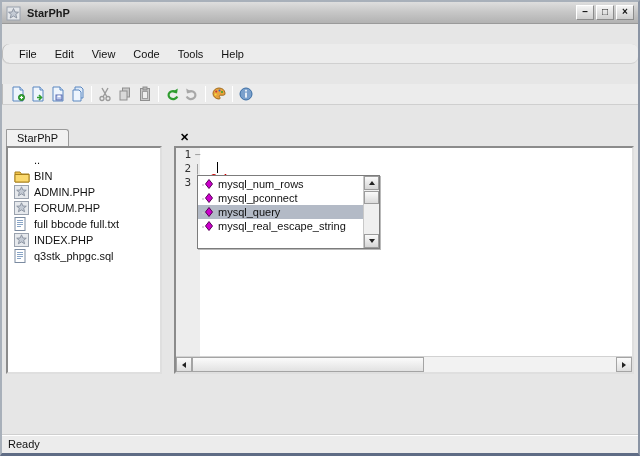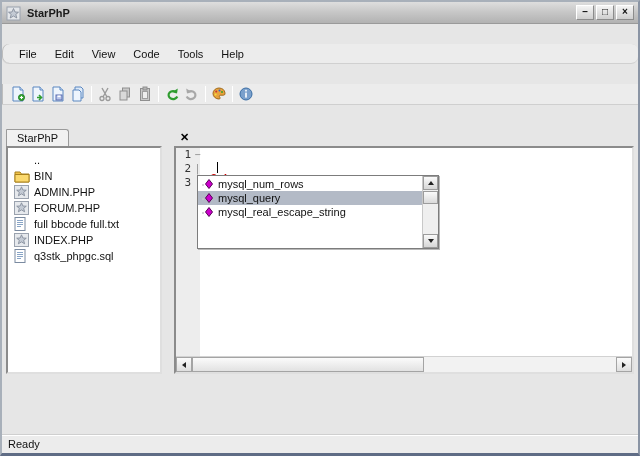--- a/index.html
+++ b/index.html
@@ -46,21 +46,21 @@
   .code-area{ flex:1; position:relative; overflow:hidden; font-family:"DejaVu Sans Mono",monospace; font-size:11px; }
   .gutter-bg{ position:absolute; left:0; top:0; bottom:0; width:24px; background:#ededed; }
   .code-line{ position:relative; display:flex; height:14px; line-height:14px; }
   .ln-num{ width:15px; text-align:right; color:#333; flex:0 0 15px; z-index:1;}
   .ln-fold{ width:13px; text-align:center; color:#909090; flex:0 0 13px; z-index:1; font-size:10px;}
   .ln-code{ white-space:pre;margin-top:24px; }
   .php-tag{ color:#cc0000; font-weight:bold; }
   .kw{ color:#2222bb; font-weight:bold; }
   .caret{ display:inline-block; width:1px; height:11px; background:#000; vertical-align:-1px; }
   
-  .dropdown{ position:absolute; left:21px; top:27px; width:242px; height:74px; background:#fff;
+  .dropdown{ position:absolute; left:21px; top:27px; width:183px; height:74px; background:#fff;
     border:1px solid #7c7c7c; box-shadow:1px 1px 0 #b9b9b9; display:flex; z-index:5; }
   .dd-list{ flex:1; padding:1px 0; font-family:"Liberation Sans",sans-serif; }
   .dd-item{ display:flex; align-items:center; height:14px; font-size:11px; color:#111; padding-left:2px; }
   .dd-item.selected{ background:#b3bac6; }
   .dd-icon{ width:16px; height:10px; margin-right:2px; flex:0 0 16px; display:inline-flex; align-items:center;}
   .dd-scroll{ width:16px; flex:0 0 16px; background:#efefef; border-left:1px solid #c8c8c8; display:flex; flex-direction:column;}
   .dd-sbtn{ height:14px; background:linear-gradient(180deg,#fafafa,#d6d6d6); border:1px solid #9c9c9c; display:flex;
     align-items:center; justify-content:center; }
   .dd-thumb{ height:13px; background:linear-gradient(180deg,#fafafa,#dadada); border:1px solid #9c9c9c; margin-top:1px;}
   .dd-track{ flex:1; }
@@ -289,20 +289,29 @@
           <div class="dropdown">
             <div class="dd-list">
               <div class="dd-item">
                 <span class="dd-icon">
                   <svg width="16" height="10" viewBox="0 0 16 10">
                       <circle cx="3" cy="6" r="1" fill="#c9c9c9"></circle>
                       <path d="M9 0.5 L12.5 5 L9 9.5 L5.5 5 Z" fill="#cc00cc" stroke="#550055"></path>
                     </svg>
                 </span>
                 <span>mysql_num_rows</span>
+              </div>
+              <div class="dd-item">
+                <span class="dd-icon">
+                  <svg width="16" height="10" viewBox="0 0 16 10">
+                      <circle cx="3" cy="6" r="1" fill="#c9c9c9"></circle>
+                      <path d="M9 0.5 L12.5 5 L9 9.5 L5.5 5 Z" fill="#cc00cc" stroke="#550055"></path>
+                    </svg>
+                </span>
+                <span>mysql_pconnect</span>
               </div>
               <div class="dd-item selected">
                 <span class="dd-icon">
                   <svg width="16" height="10" viewBox="0 0 16 10">
                       <circle cx="3" cy="6" r="1" fill="#c9c9c9"></circle>
                       <path d="M9 0.5 L12.5 5 L9 9.5 L5.5 5 Z" fill="#cc00cc" stroke="#550055"></path>
                     </svg>
                 </span>
                 <span>mysql_query</span>
               </div>

